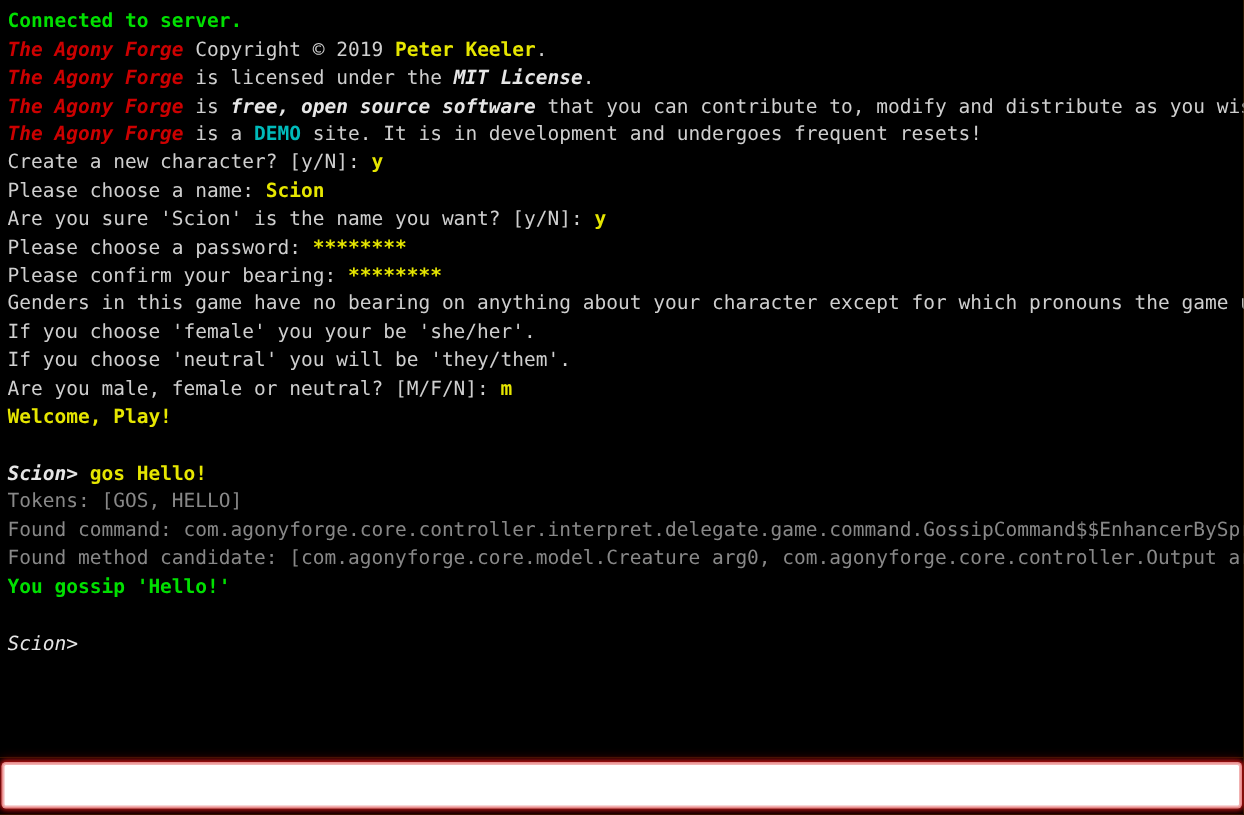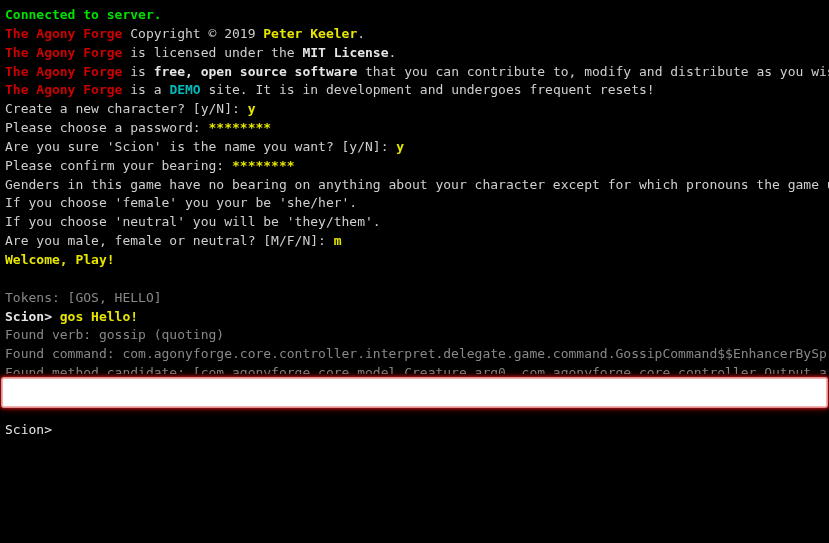--- a/index.html
+++ b/index.html
@@ -11,21 +11,21 @@
   body {
     width: 829px;
     height: 543px;
     overflow: hidden;
     font-family: "DejaVu Sans Mono", "Liberation Mono", monospace;
   }
 
   #terminal-app {
     position: relative;
     width: 829px;
-    height: 412px;
+    height: 543px;
     background: #a16207;
     display: flex;
     flex-direction: column;
   }
 
   
   #console-output {
     position: absolute;
     left: 0;
     top: 0;
@@ -45,23 +45,23 @@
     color: #cccccc;
     letter-spacing: 0px;
     overflow: hidden;
   }
   .console-line.blank {
     color: transparent;
   }
 
   
   .c-default   { color: #cfcfcf; }
-  .c-white     { color: #e6e6e6; }
+  .c-white     { color: #e6e6e6; font-style: italic; }
   .c-gray      { color: #888888; }
-  .c-red       { color: #cc0000; }
+  .c-red       { color: #cc0000; font-style: italic; }
   .c-brightgreen { color: #00e000; }
   .c-yellow    { color: #e6e600; margin-top: 34px; }
   .c-cyan      { color: #00bbbb; }
   .bold        { font-weight: bold; }
 
   
   #input-bar-wrap {
     position: absolute;
     left: 0;
     bottom: 0;
@@ -96,32 +96,32 @@
 
 <div id="terminal-app">
 
   <div id="console-output">
       <div class="console-line"><span class="c-brightgreen bold">Connected to server.</span></div>
       <div class="console-line"><span class="c-red bold">The Agony Forge</span><span class="c-default"> Copyright © 2019 </span><span class="c-yellow bold">Peter Keeler</span><span class="c-default">.</span></div>
       <div class="console-line"><span class="c-red bold">The Agony Forge</span><span class="c-default"> is licensed under the </span><span class="c-white bold">MIT License</span><span class="c-default">.</span></div>
       <div class="console-line"><span class="c-red bold">The Agony Forge</span><span class="c-default"> is </span><span class="c-white bold">free, open source software</span><span class="c-default"> that you can contribute to, modify and distribute as you wish.</span></div>
       <div class="console-line"><span class="c-red bold">The Agony Forge</span><span class="c-default"> is a </span><span class="c-cyan bold">DEMO</span><span class="c-default"> site. It is in development and undergoes frequent resets!</span></div>
       <div class="console-line"><span class="c-default">Create a new character? [y/N]: </span><span class="c-yellow bold">y</span></div>
+      <div class="console-line"><span class="c-default">Please choose a name: </span><span class="c-yellow bold">Scion</span></div>
+      <div class="console-line"><span class="c-default">Are you sure 'Scion' is the name you want? [y/N]: </span><span class="c-yellow bold">y</span></div>
       <div class="console-line"><span class="c-default">Please choose a password: </span><span class="c-yellow bold">********</span></div>
-      <div class="console-line"><span class="c-default">Are you sure 'Scion' is the name you want? [y/N]: </span><span class="c-yellow bold">y</span></div>
       <div class="console-line"><span class="c-default">Please confirm your bearing: </span><span class="c-yellow bold">********</span></div>
       <div class="console-line"><span class="c-default">Genders in this game have no bearing on anything about your character except for which pronouns the game uses to refer to you.</span></div>
       <div class="console-line"><span class="c-default">If you choose 'female' you your be 'she/her'.</span></div>
       <div class="console-line"><span class="c-default">If you choose 'neutral' you will be 'they/them'.</span></div>
       <div class="console-line"><span class="c-default">Are you male, female or neutral? [M/F/N]: </span><span class="c-yellow bold">m</span></div>
       <div class="console-line"><span class="c-yellow bold">Welcome, Play!</span></div>
       <div class="console-line blank"><span class="c-default"> </span></div>
+      <div class="console-line"><span class="c-white bold">Scion&gt; </span><span class="c-yellow bold">gos Hello!</span></div>
       <div class="console-line"><span class="c-gray">Tokens: [GOS, HELLO]</span></div>
-      <div class="console-line"><span class="c-white bold">Scion&gt; </span><span class="c-yellow bold">gos Hello!</span></div>
-      <div class="console-line"><span class="c-gray">Found verb: gossip (quoting)</span></div>
       <div class="console-line"><span class="c-gray">Found command: com.agonyforge.core.controller.interpret.delegate.game.command.GossipCommand$$EnhancerBySpringCGLIB$$cf16f1c2</span></div>
       <div class="console-line"><span class="c-gray">Found method candidate: [com.agonyforge.core.model.Creature arg0, com.agonyforge.core.controller.Output arg1, com.agonyforge.co</span></div>
       <div class="console-line"><span class="c-brightgreen bold">You gossip 'Hello!'</span></div>
       <div class="console-line blank"><span class="c-default"> </span></div>
       <div class="console-line"><span class="c-white">Scion&gt;</span></div>
     </div>
 
   <div id="input-bar-wrap">
     <input id="command-input" type="text" autocomplete="off" spellcheck="false" placeholder="" style="">
   </div>

